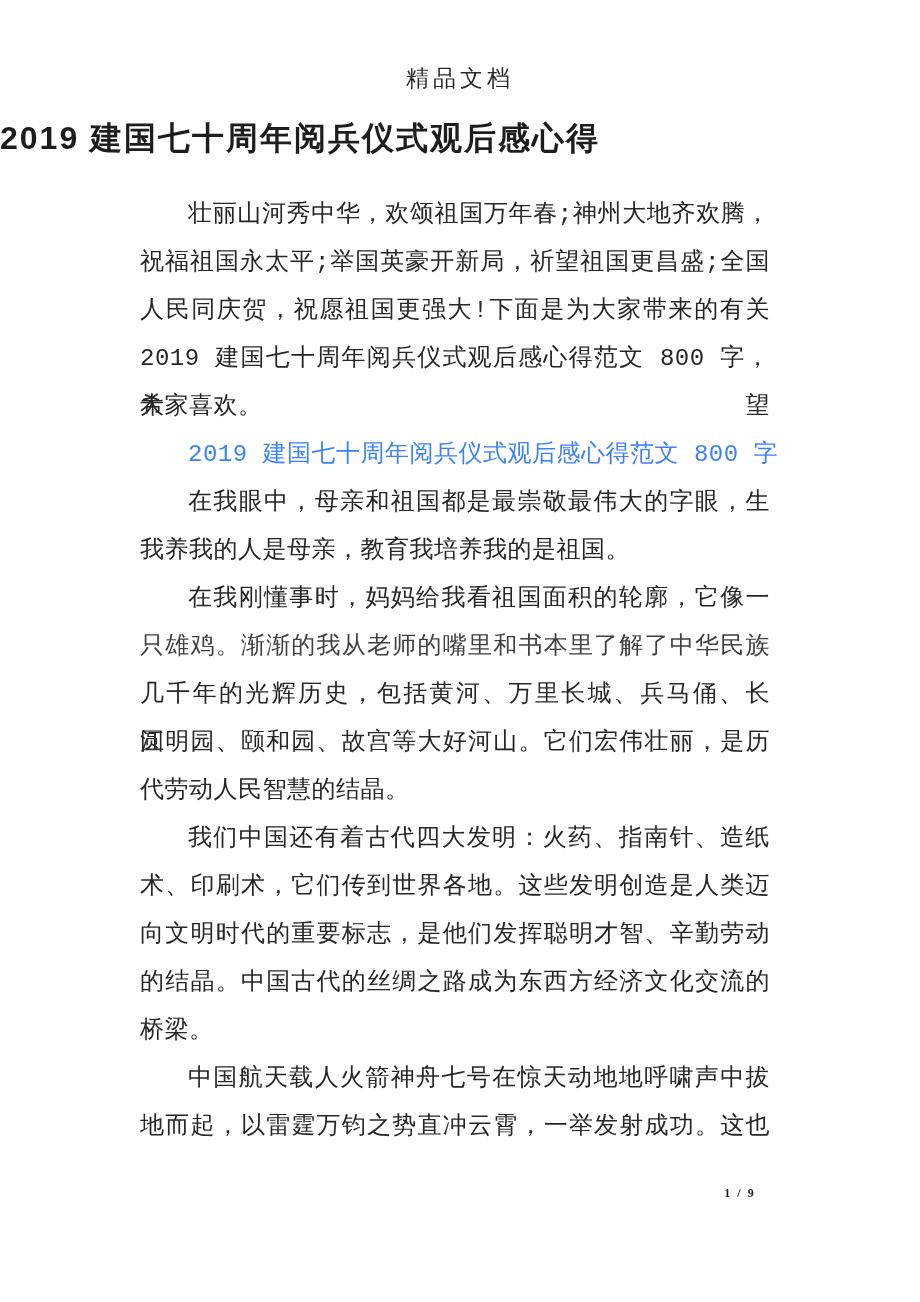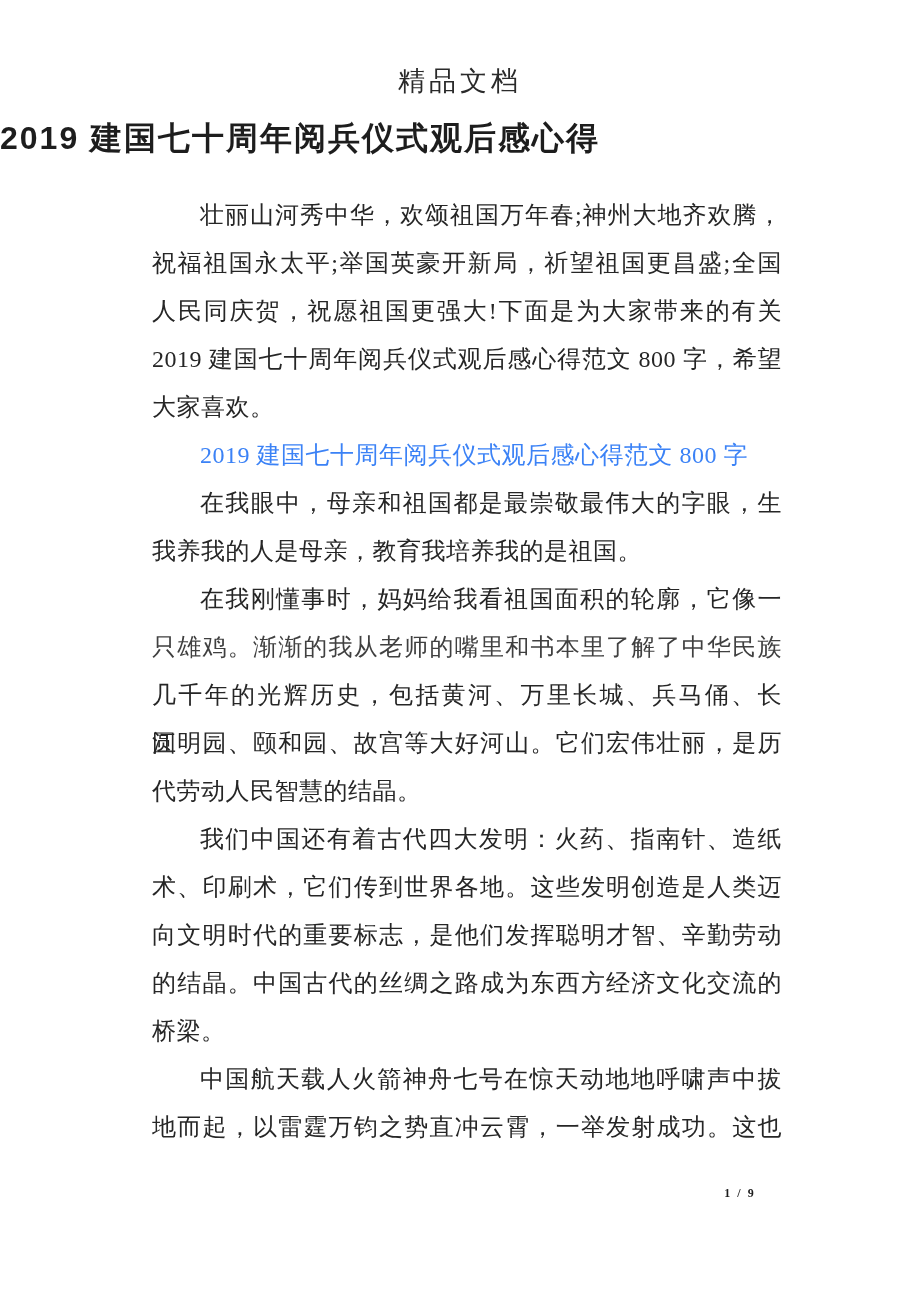--- a/index.html
+++ b/index.html
@@ -14,21 +14,21 @@
     background: #ffffff;
     overflow: hidden;
     font-family: "Liberation Serif", "DejaVu Serif", serif;
   }
   .watermark {
     position: absolute;
     top: 63px;
     left: 0;
     width: 920px;
     text-align: center;
-    font-size: 27px;
+    font-size: 23px;
     letter-spacing: 4px;
     color: #2a2a2a;
   }
   .title {
     position: absolute;
     top: 114px;
     left: 0;
     width: 920px;
     margin: 0;
     font-size: 32px;
@@ -40,29 +40,30 @@
   }
   .body-text {
     position: absolute;
     top: 0;
     left: 0;
     width: 920px;
     height: 1302px;
   }
   .line {
     position: absolute;
-    left: 152px;
+    left: 140px;
     width: 630px;
     height: 48px;
     line-height: 48px;
     font-size: 24px;
     color: #262626;
     box-sizing: border-box;
     white-space: nowrap;
     letter-spacing: 0.5px;
+    font-family: Liberation Mono, monospace;
   }
   .line.justify {
     white-space: normal;
     text-align: justify;
     text-align-last: justify;
   }
   .line.indent {
     padding-left: 48px;
   }
   .pageno {

